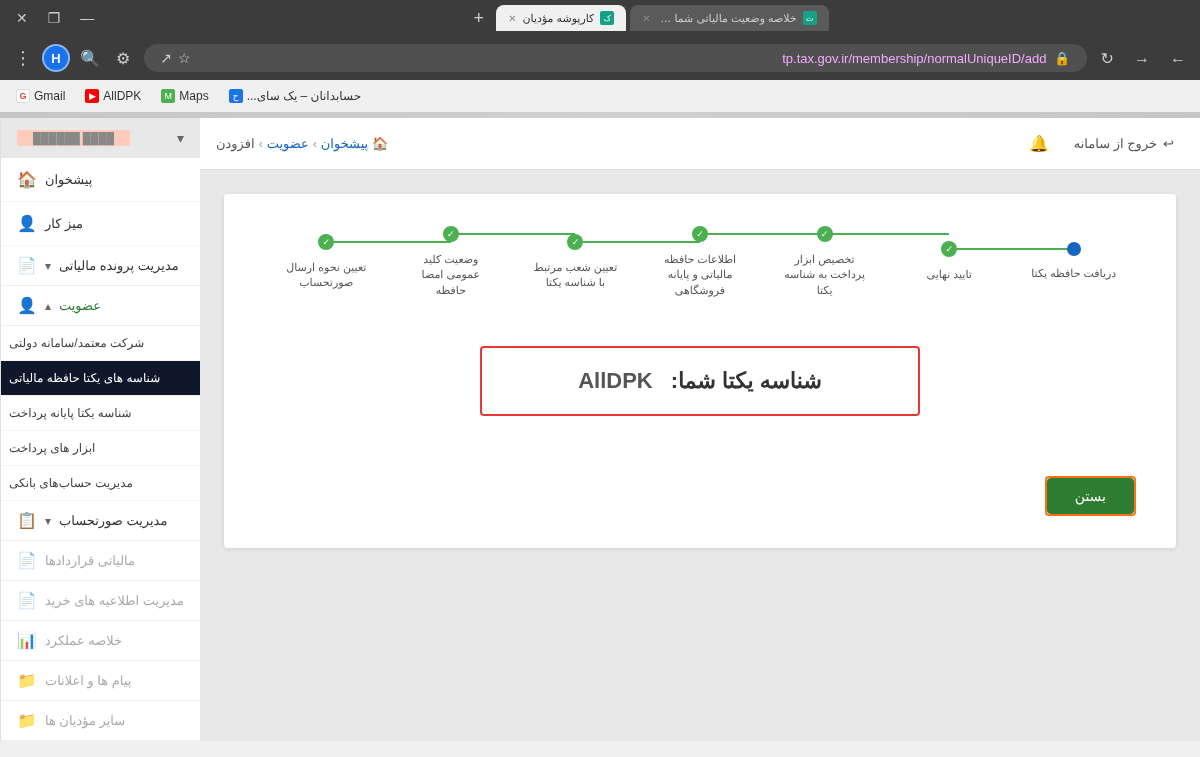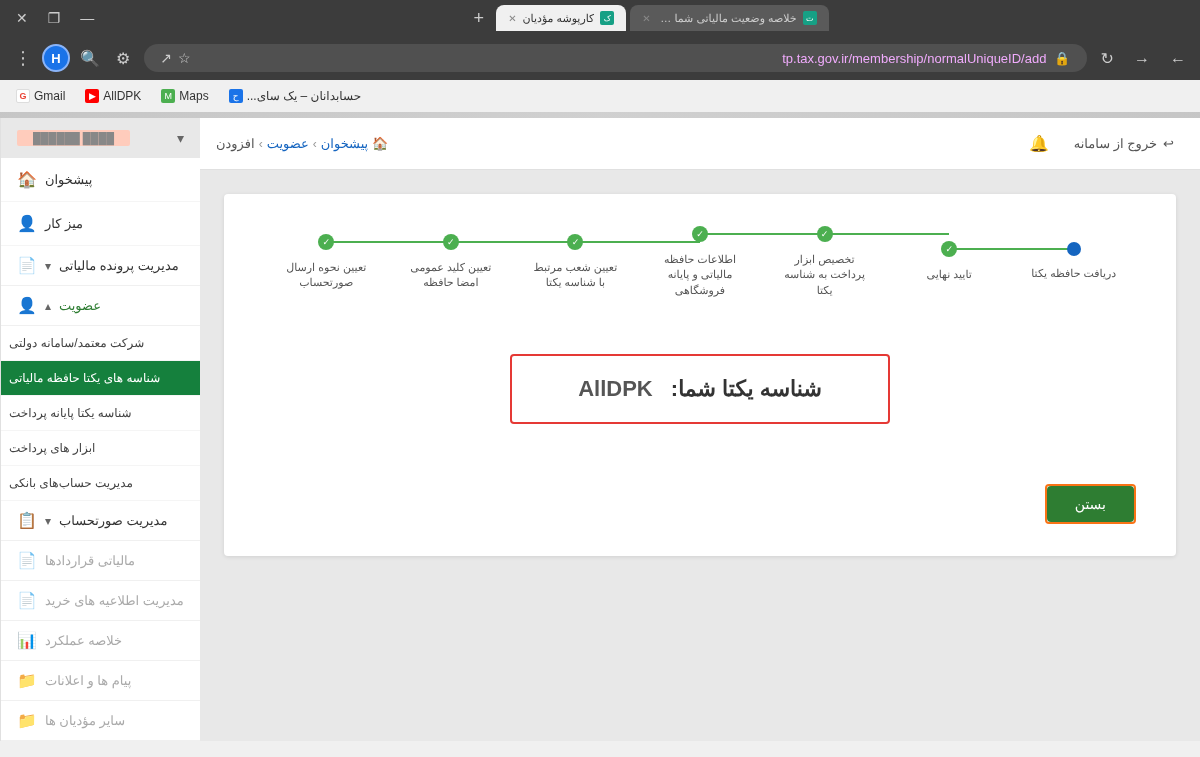--- a/index.html
+++ b/index.html
@@ -282,21 +282,21 @@
       justify-content: flex-end;
       gap: 8px;
       padding: 10px 16px 10px 8px;
       font-size: 12px;
       color: #444;
       cursor: pointer;
       border-bottom: 1px solid #f5f5f5;
       direction: rtl;
     }
     .sidebar-submenu-item.highlighted {
-      background: #15803d;
+      background: #0f172a;
       color: white;
     }
 
     .sidebar-section-toggle {
       display: flex;
       align-items: center;
       justify-content: flex-end;
       gap: 8px;
       padding: 10px 16px;
       font-size: 13px;
@@ -378,22 +378,22 @@
 
     
     .unique-id-box {
       border: 2px solid #e53935;
       border-radius: 4px;
       padding: 20px 40px;
       text-align: center;
       font-size: 22px;
       font-weight: bold;
       color: #333;
-      width: 380px;
-      margin: 8px auto 40px auto;
+      width: 440px;
+      margin: 0 auto 40px auto;
       direction: rtl;
     }
     .unique-id-value { direction: ltr; display: inline-block; color: #555; }
 
     
     .close-btn-container {
       display: flex;
       justify-content: flex-start;
       margin-top: 20px;
     }
@@ -524,21 +524,21 @@
                   <div class="step-circle done"></div>
                 </div>
                 <div class="step-label">تعیین نحوه ارسال صورتحساب</div>
               </div>
 
               <div class="step-item">
                 <div style="position:relative; width:100%; display:flex; align-items:center; justify-content:center;">
                   <div style="position:absolute; left:50%; right:-50%; top:50%; transform:translateY(-50%); height:2px; background:#4caf50; z-index:0;"></div>
                   <div class="step-circle done"></div>
                 </div>
-                <div class="step-label">تعیین کلید عمومی امضا حافظه</div>
+                <div class="step-label">وضعیت کلید عمومی امضا حافظه</div>
               </div>
 
               <div class="step-item">
                 <div style="position:relative; width:100%; display:flex; align-items:center; justify-content:center;">
                   <div style="position:absolute; left:50%; right:-50%; top:50%; transform:translateY(-50%); height:2px; background:#4caf50; z-index:0;"></div>
                   <div class="step-circle done"></div>
                 </div>
                 <div class="step-label">تعیین شعب مرتبط با شناسه یکتا</div>
               </div>
 

